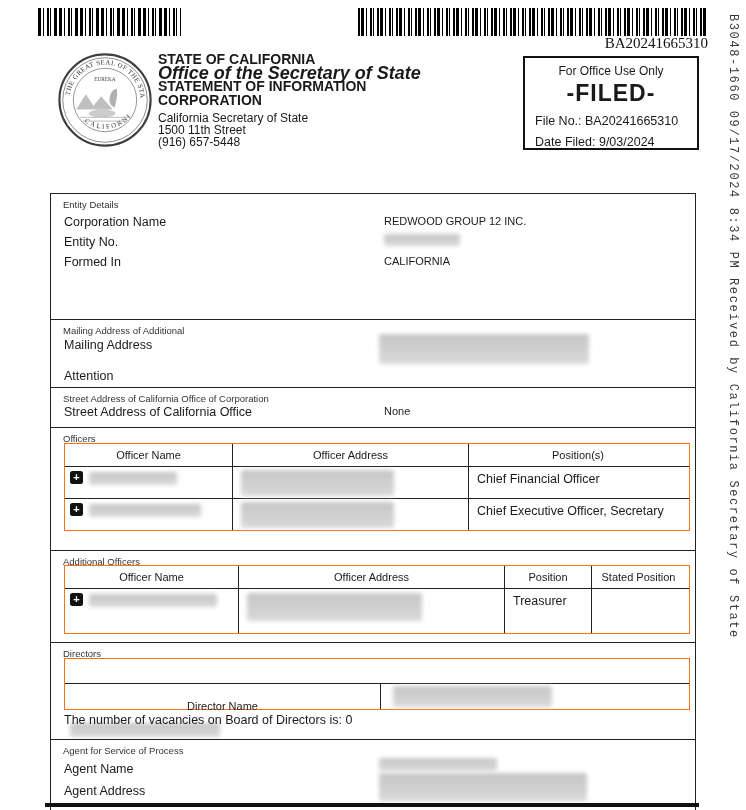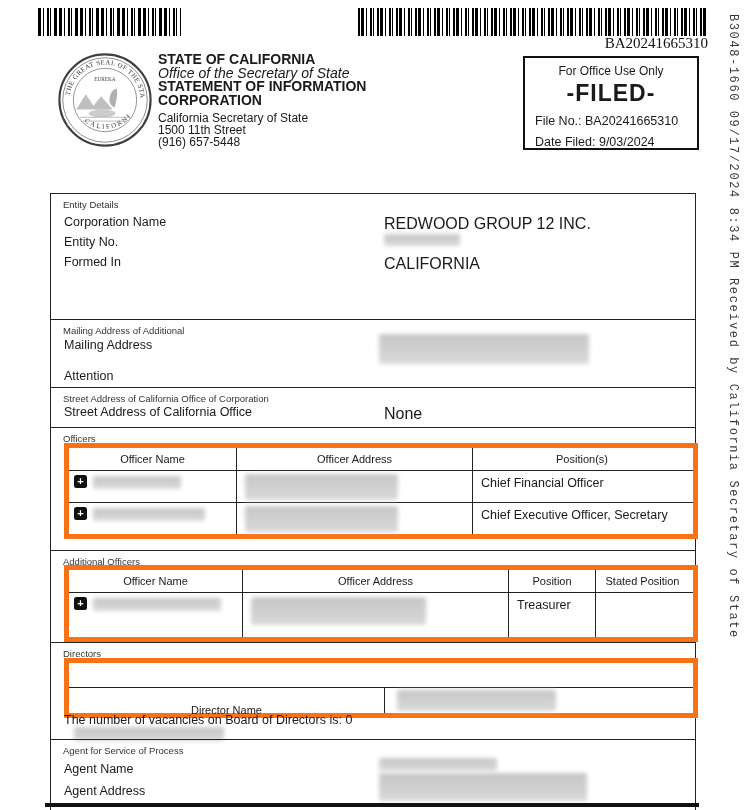--- a/index.html
+++ b/index.html
@@ -30,43 +30,43 @@
   
   .vtext {
     left:714px; top:14px; height:590px; width:26px;
     writing-mode:vertical-rl; font-family:"Liberation Mono", monospace;
     font-size:12px; letter-spacing:1.6px; color:#3a3a3a; white-space:nowrap;
   }
 
   
   .hdr { left:158px; top:53px; width:360px; }
   .h-bold   { font-size:14px; font-weight:bold; line-height:13.5px; }
-  .h-italic { font-size:14px; font-style:italic; line-height:13.5px; }
+  .h-italic { font-size:18px; font-style:italic; line-height:13.5px;font-weight:bold; }
   .h-addr   { font-size:12px; line-height:12.2px; }
   .h-gap    { height:5px; }
 
   
   .filedbox { left:523px; top:56px; width:172px; height:90px; border:2px solid #111; }
   .fb-caption { margin-top:6px; text-align:center; font-size:12px; }
   .fb-stamp   { margin-top:2px; text-align:center; font-size:23px; font-weight:bold; letter-spacing:1px; }
   .fb-line    { margin:7px 0 0 10px; font-size:12.5px; }
 
   
   .formbox { left:50px; top:193px; width:644px; height:617px; border:1px solid #222; border-bottom:none; }
   .sect { position:absolute; left:0; right:0; }
   .sect.bt { border-top:1px solid #222; }
   .slab { position:absolute; left:12px; font-size:9.5px; color:#333; }
   .lbl  { position:absolute; left:13px; font-size:12.5px; }
-  .val  { position:absolute; left:333px; font-size:16px; }
+  .val  { position:absolute; left:333px; font-size:11px; }
 
   
   .redact { position:absolute; background:linear-gradient(180deg,#c6c6c6,#d9d9d9); filter:blur(2px); border-radius:2px; }
 
   
-  .tbl { position:absolute; left:13px; width:624px; border:5px solid #f97316; background:#fff; }
+  .tbl { position:absolute; left:13px; width:624px; border:1px solid #f97316; background:#fff; }
   .trow { display:flex; }
   .trow + .trow { border-top:1px solid #222; }
   .tc { position:relative; box-sizing:border-box; flex:none; }
   .tc + .tc { border-left:1px solid #222; }
   .th { font-size:11px; text-align:center; padding-top:5px; height:22px; }
   .cellpos { font-size:12.5px; padding:5px 0 0 8px; }
   .plus {
     position:absolute; left:5px; top:4px; width:13px; height:13px;
     background:#111; color:#fff; border-radius:2.5px; font-size:11px; font-weight:bold;
     line-height:13px; text-align:center;

